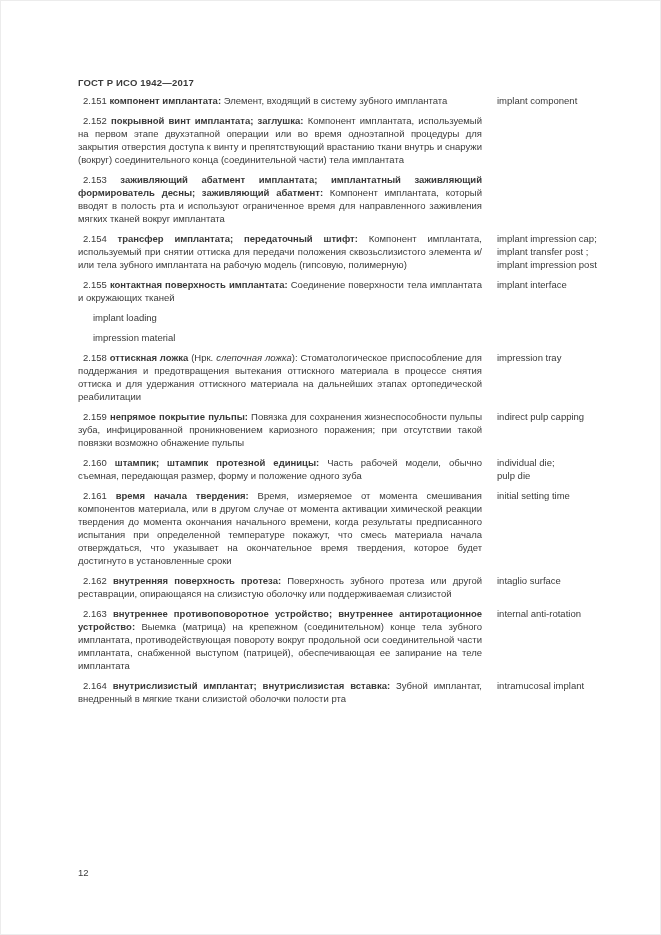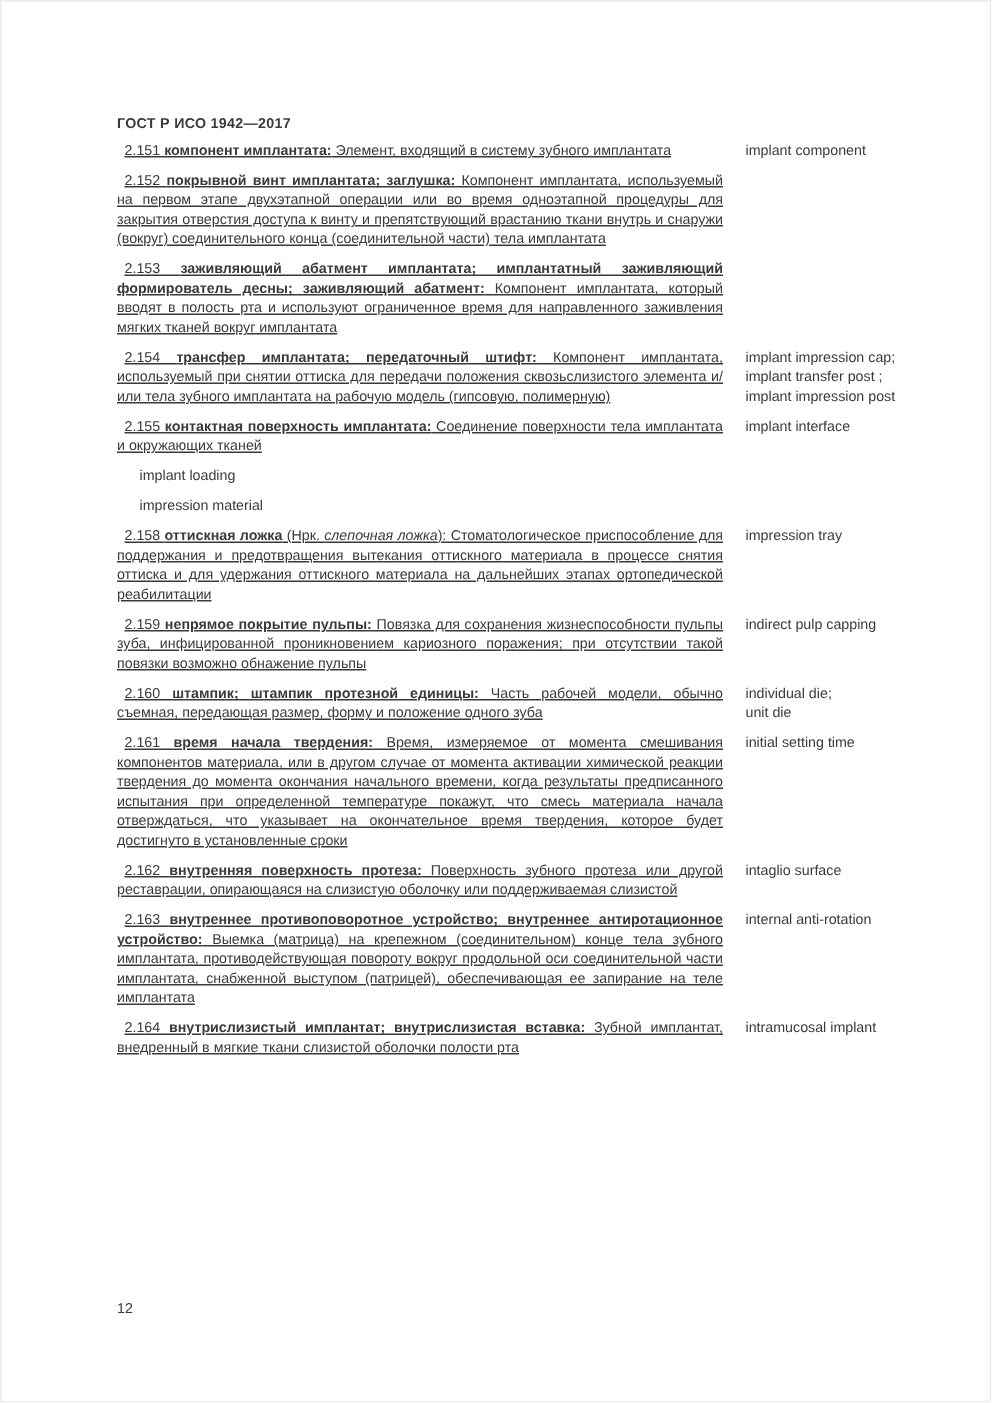--- a/index.html
+++ b/index.html
@@ -34,21 +34,20 @@
     margin-bottom: 7px;
   }
   .ru {
     width: 404px;
     margin: 0;
     font-size: 9.5px;
     line-height: 13px;
     text-align: justify;
     text-indent: 5px;
     hyphens: auto;
-    text-decoration: underline;
     -webkit-hyphens: auto;
   }
   .en {
     width: 127px;
     margin-left: 15px;
     font-size: 9.5px;
     line-height: 13px;
     white-space: pre-line;
   }
   .seg-n { font-weight: normal; font-style: normal; }
@@ -98,21 +97,21 @@
         <p class="ru" lang="ru"><span class="seg-n">2.158 </span><span class="seg-b">оттискная ложка</span><span class="seg-n"> (Нрк. </span><span class="seg-i">слепочная ложка</span><span class="seg-n">): Стоматологическое приспособление для поддержания и предотвращения вытекания оттискного материала в процессе снятия оттиска и для удержания оттискного материала на дальнейших этапах ортопедической реабилитации</span></p>
         <div class="en">impression tray</div>
       </div>
       <div class="entry">
         <p class="ru" lang="ru"><span class="seg-n">2.159 </span><span class="seg-b">непрямое покрытие пульпы:</span><span class="seg-n"> Повязка для сохранения жизнеспособности пульпы зуба, инфицированной проникновением кариозного поражения; при отсутствии такой повязки возможно обнажение пульпы</span></p>
         <div class="en">indirect pulp capping</div>
       </div>
       <div class="entry">
         <p class="ru" lang="ru"><span class="seg-n">2.160 </span><span class="seg-b">штампик; штампик протезной единицы:</span><span class="seg-n"> Часть рабочей модели, обычно съемная, передающая размер, форму и положение одного зуба</span></p>
         <div class="en">individual die;
-unit die</div>
+pulp die</div>
       </div>
       <div class="entry">
         <p class="ru" lang="ru"><span class="seg-n">2.161 </span><span class="seg-b">время начала твердения:</span><span class="seg-n"> Время, измеряемое от момента смешивания компонентов материала, или в другом случае от момента активации химической реакции твердения до момента окончания начального времени, когда результаты предписанного испытания при определенной температуре покажут, что смесь материала начала отверждаться, что указывает на окончательное время твердения, которое будет достигнуто в установленные сроки</span></p>
         <div class="en">initial setting time</div>
       </div>
       <div class="entry">
         <p class="ru" lang="ru"><span class="seg-n">2.162 </span><span class="seg-b">внутренняя поверхность протеза:</span><span class="seg-n"> Поверхность зубного протеза или другой реставрации, опирающаяся на слизистую оболочку или поддерживаемая слизистой</span></p>
         <div class="en">intaglio surface</div>
       </div>
       <div class="entry">

